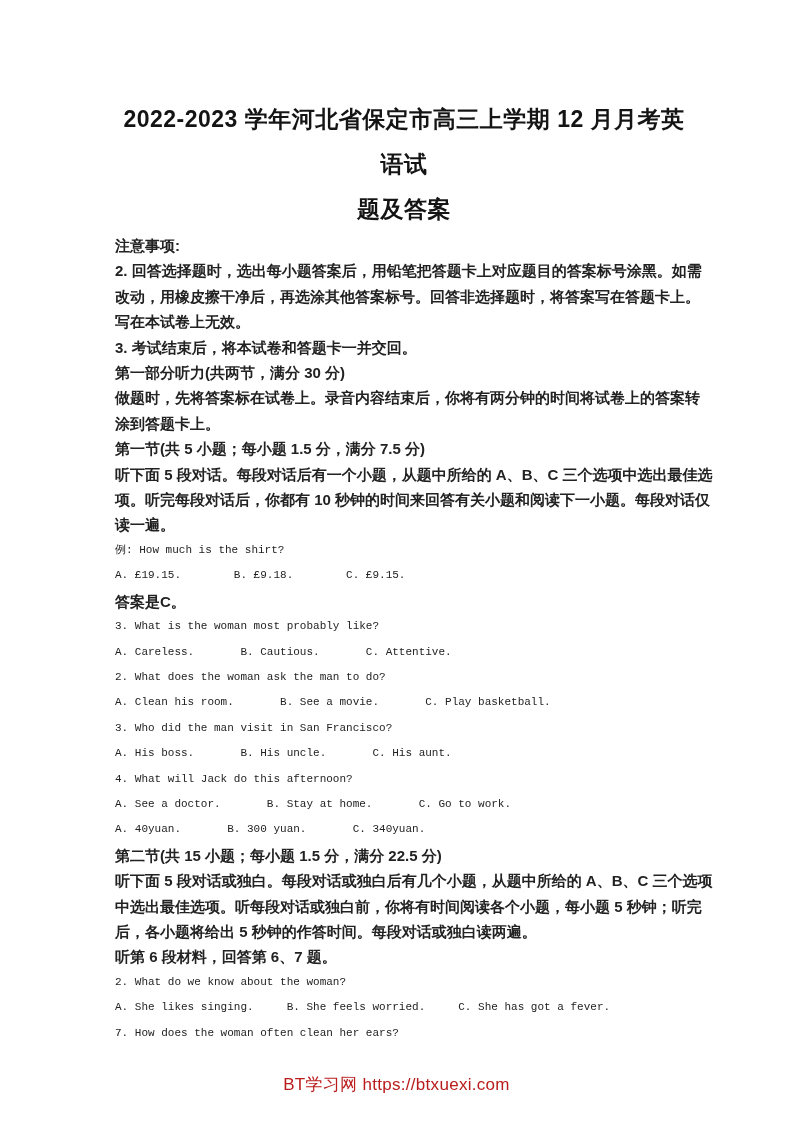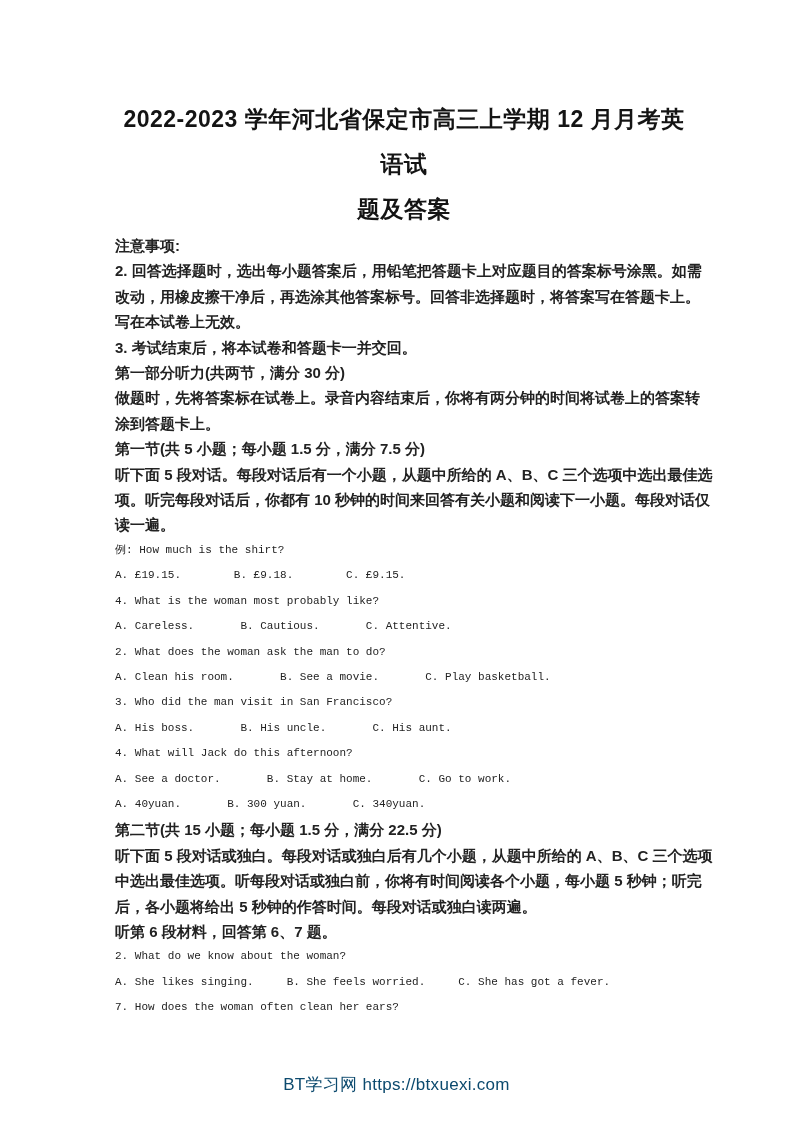--- a/index.html
+++ b/index.html
@@ -40,21 +40,21 @@
     font-weight: 500;
     font-family: "Liberation Mono", "DejaVu Sans Mono", monospace;
   }
   .footer {
     position: absolute;
     left: 0;
     right: 0;
     bottom: 26px;
     text-align: center;
     font-size: 17px;
-    color: #0c4a6e;
+    color: #b91c1c;
     letter-spacing: 0.3px;
     font-weight: 400;
   }
 </style>
 </head>
 <body>
 
 <div class="page">
   <div class="title">
     <div>2022-2023 学年河北省保定市高三上学期 12 月月考英语试</div>
@@ -68,21 +68,22 @@
       <div class="line cn">3. 考试结束后，将本试卷和答题卡一并交回。</div>
       <div class="line cn">第一部分听力(共两节，满分 30 分)</div>
       <div class="line cn">做题时，先将答案标在试卷上。录音内容结束后，你将有两分钟的时间将试卷上的答案转</div>
       <div class="line cn">涂到答题卡上。</div>
       <div class="line cn">第一节(共 5 小题；每小题 1.5 分，满分 7.5 分)</div>
       <div class="line cn">听下面 5 段对话。每段对话后有一个小题，从题中所给的 A、B、C 三个选项中选出最佳选</div>
       <div class="line cn">项。听完每段对话后，你都有 10 秒钟的时间来回答有关小题和阅读下一小题。每段对话仅</div>
       <div class="line cn">读一遍。</div>
       <div class="line en">例: How much is the shirt?</div>
       <div class="line en">A. £19.15.        B. £9.18.        C. £9.15.</div>
-      <div class="line en">4. What is the woman most probably like?</div>
+      <div class="line cn">答案是C。</div>
+      <div class="line en">3. What is the woman most probably like?</div>
       <div class="line en">A. Careless.       B. Cautious.       C. Attentive.</div>
       <div class="line en">2. What does the woman ask the man to do?</div>
       <div class="line en">A. Clean his room.       B. See a movie.       C. Play basketball.</div>
       <div class="line en">3. Who did the man visit in San Francisco?</div>
       <div class="line en">A. His boss.       B. His uncle.       C. His aunt.</div>
       <div class="line en">4. What will Jack do this afternoon?</div>
       <div class="line en">A. See a doctor.       B. Stay at home.       C. Go to work.</div>
       <div class="line en">A. 40yuan.       B. 300 yuan.       C. 340yuan.</div>
       <div class="line cn">第二节(共 15 小题；每小题 1.5 分，满分 22.5 分)</div>
       <div class="line cn">听下面 5 段对话或独白。每段对话或独白后有几个小题，从题中所给的 A、B、C 三个选项</div>

